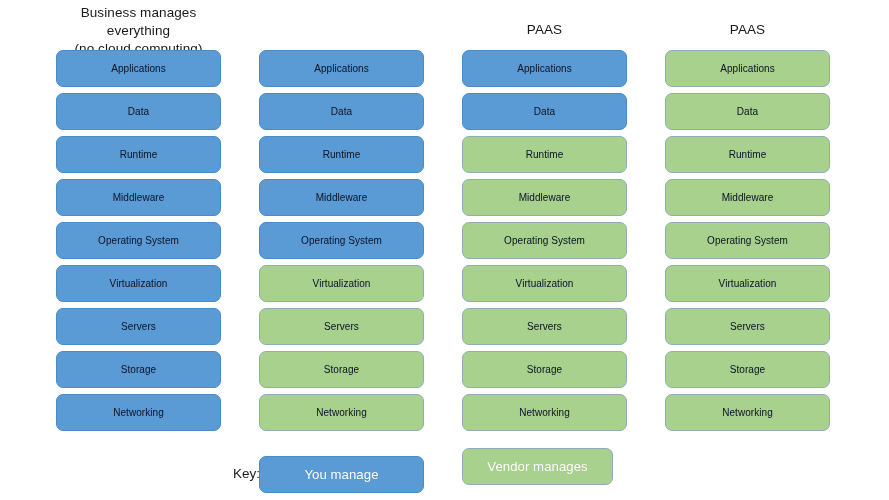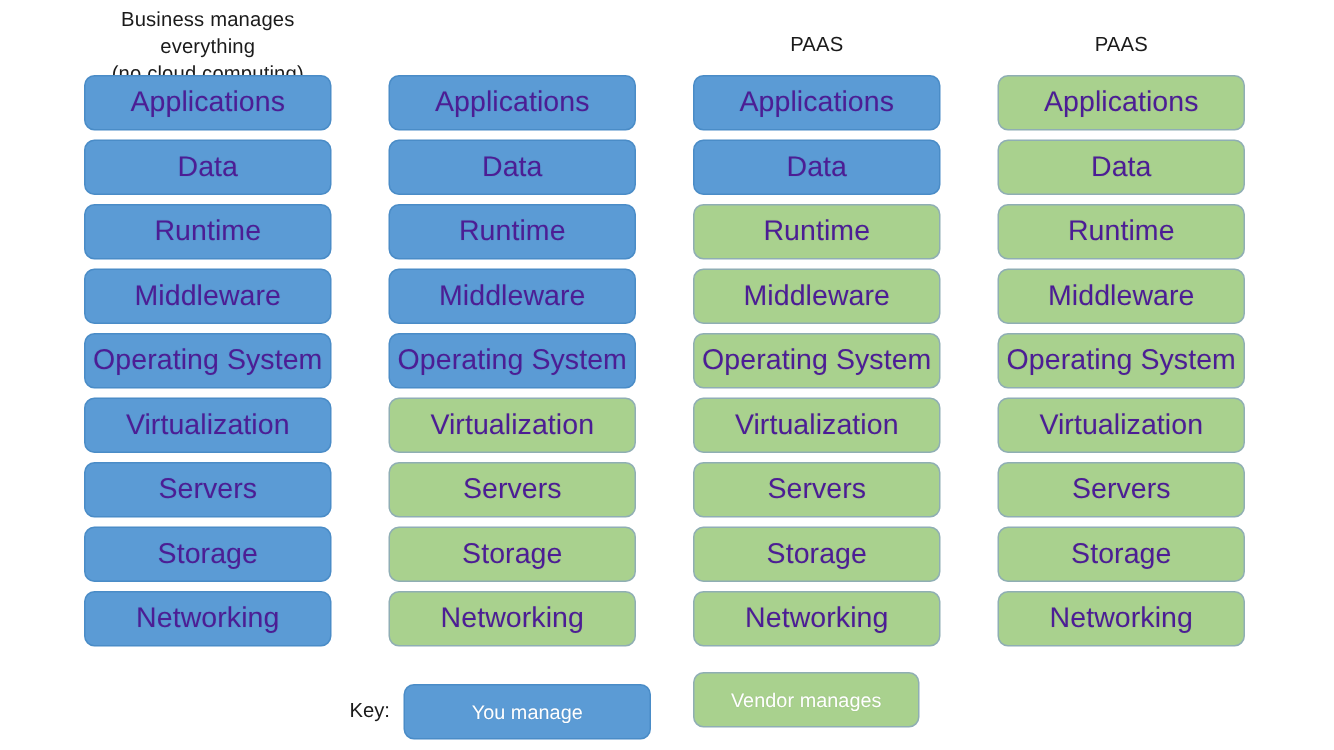--- a/index.html
+++ b/index.html
@@ -44,22 +44,22 @@
     position: absolute;
   }
   .cell {
     position: absolute;
     box-sizing: border-box;
     height: 37px;
     border-radius: 7px;
     display: flex;
     align-items: center;
     justify-content: center;
-    color: #4c1d95;
-    font-size: 19px;
+    color: #0f172a;
+    font-size: 10px;
     letter-spacing: 0.05px;
     text-shadow: 0 0 1px rgba(0,0,0,0.10);
   }
   .cell.blue {
     background: #5b9bd5;
     border: 1px solid #4a8cc7;
   }
   .cell.green {
     background: #a9d18e;
     border: 1px solid #8faeb4;
@@ -207,19 +207,19 @@
         <span>Servers</span>
       </div>
       <div class="cell green" style="left: 0px; width: 165px; top: 351px;">
         <span>Storage</span>
       </div>
       <div class="cell green" style="left: 0px; width: 165px; top: 394px;">
         <span>Networking</span>
       </div>
     </div>
     <div class="key-label">Key:</div>
-    <div class="key-box cell blue" style="position: absolute; left: 259px; top: 456px; width: 165px; margin-left: 10px;">
+    <div class="key-box cell blue" style="position: absolute; left: 259px; top: 456px; width: 165px;">
       <span>You manage</span>
     </div>
     <div class="key-box cell green" style="position: absolute; left: 462px; top: 448px; width: 151px;">
       <span>Vendor manages</span>
     </div>
   </div>
 
 </body></html>

